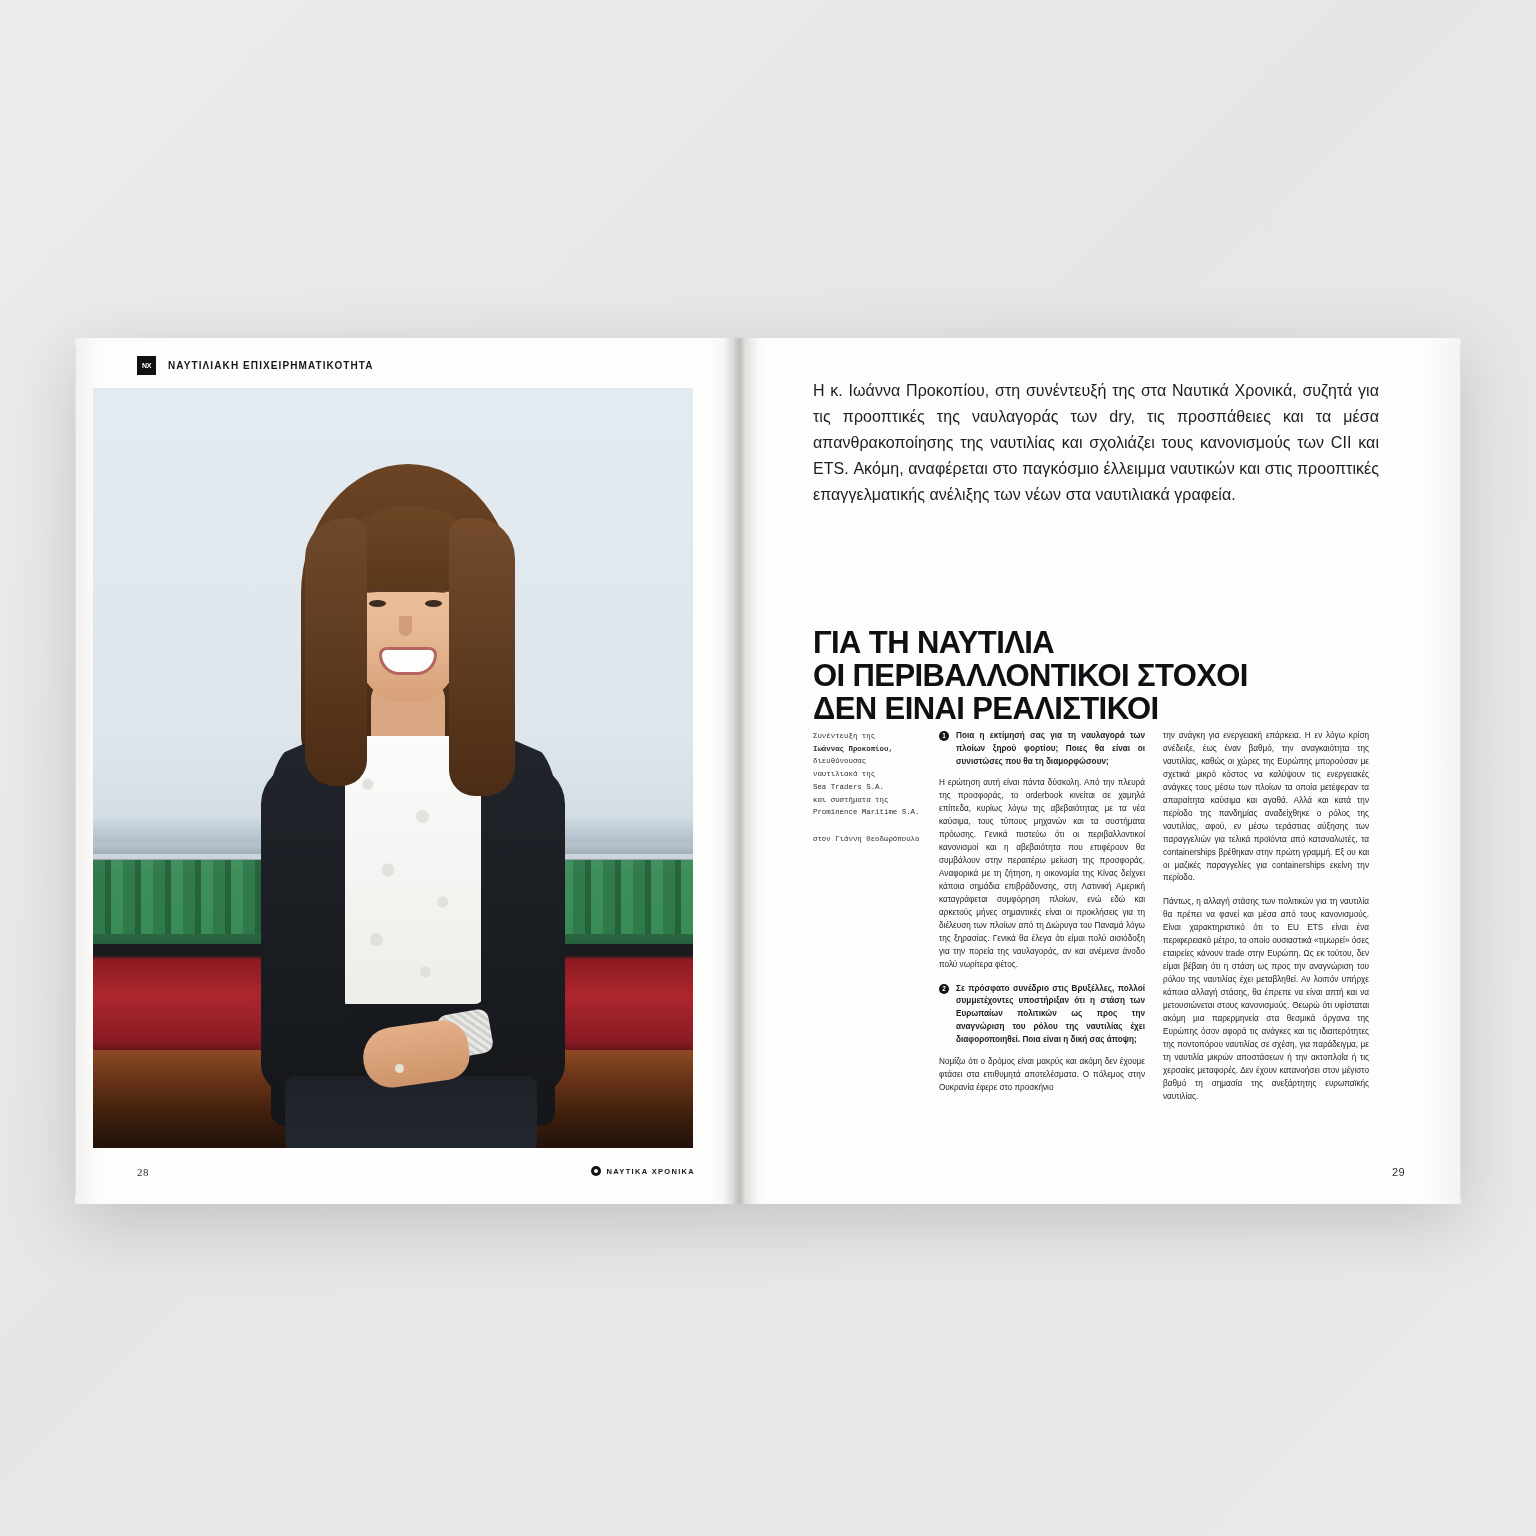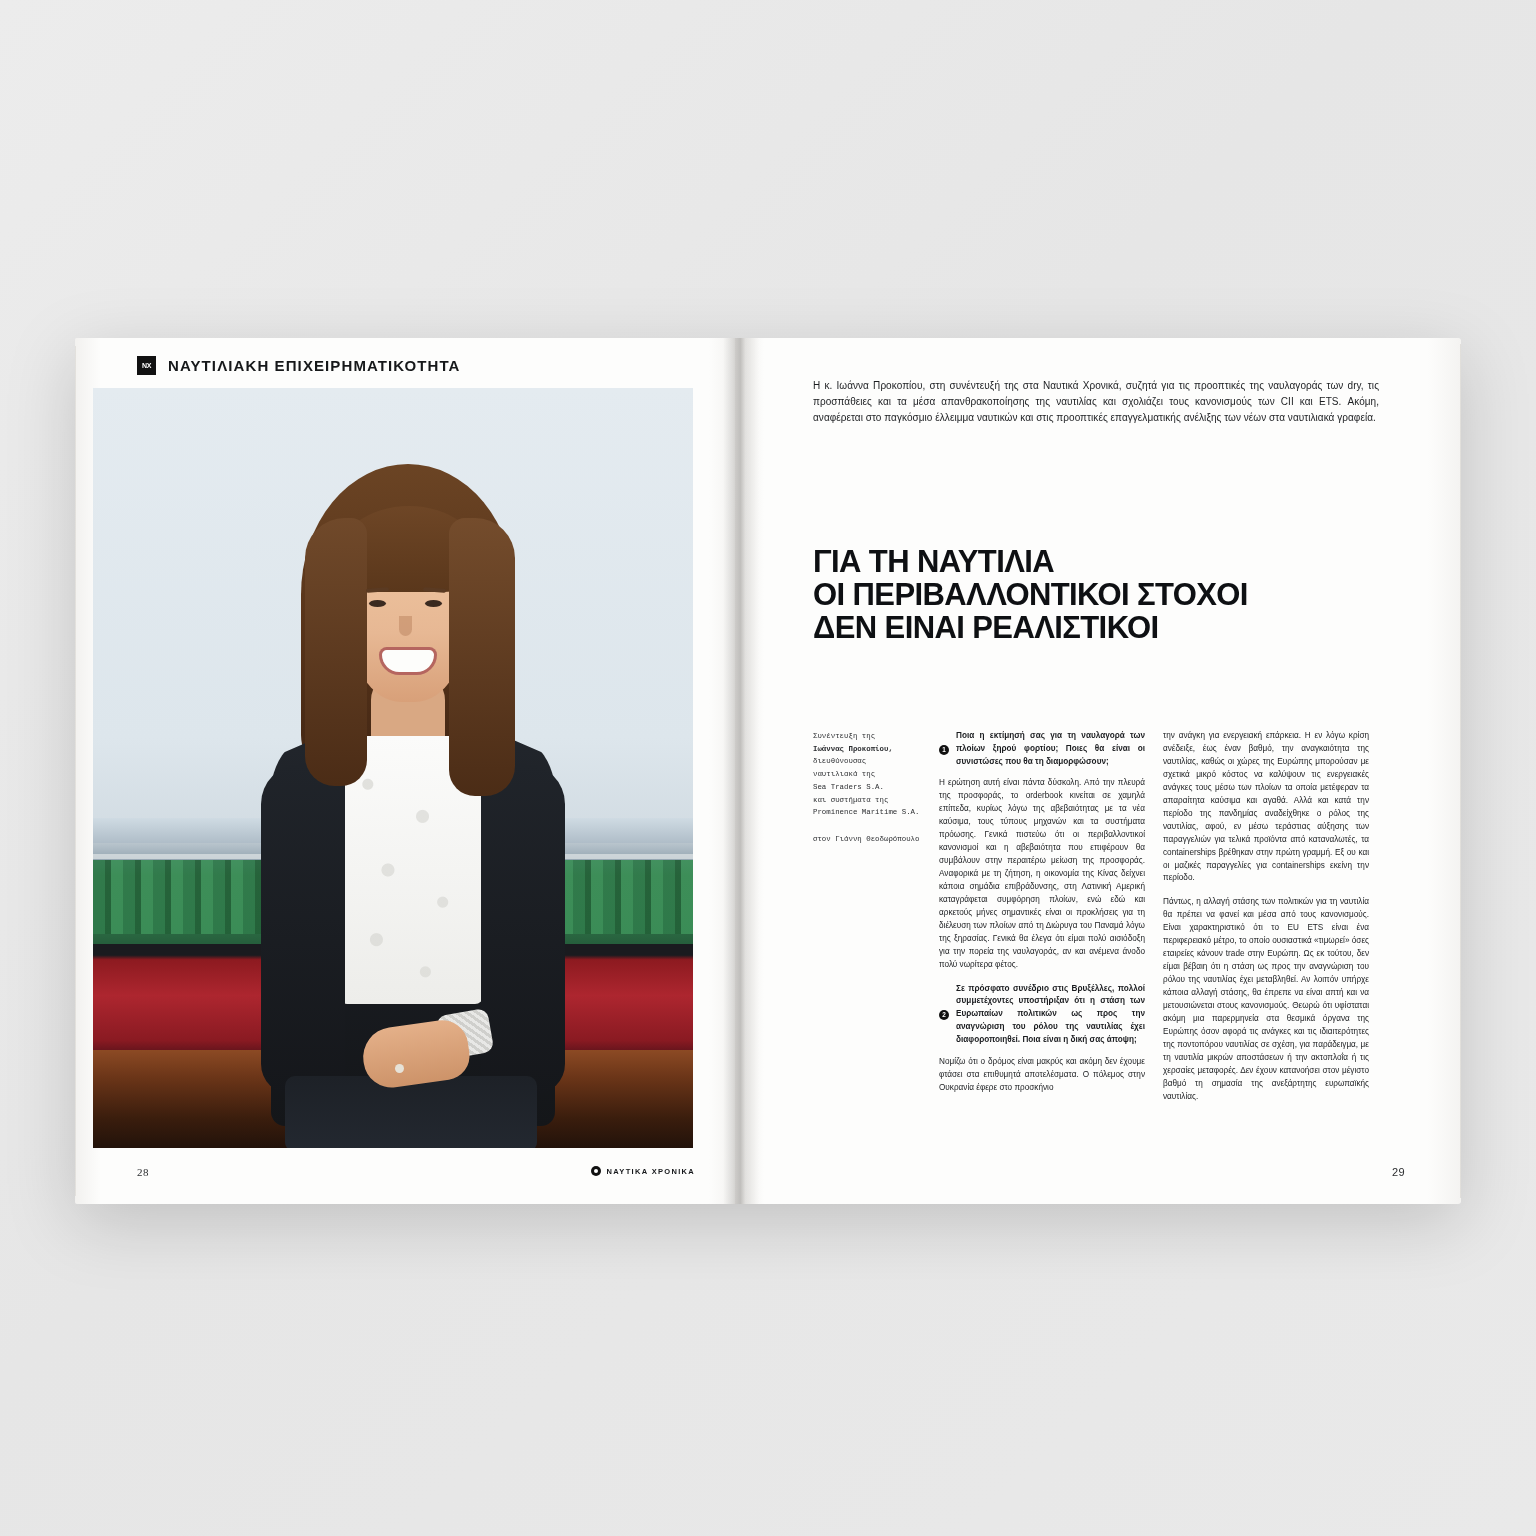--- a/index.html
+++ b/index.html
@@ -105,21 +105,21 @@
     background: #111;
     display: flex;
     align-items: center;
     justify-content: center;
     color: #fff;
     font-size: 7px;
     letter-spacing: -0.3px;
     font-weight: bold;
   }
   .lp-kicker {
-    font-size: 15px;
+    font-size: 10px;
     letter-spacing: 1.1px;
     font-weight: bold;
     color: #16181a;
   }
 
   .photo {
     position: absolute;
     left: 18px;
     top: 50px;
     width: 600px;
@@ -293,21 +293,21 @@
   
   .rp-inner {
     position: absolute;
     left: 78px;
     top: 40px;
     width: 566px;
     height: 790px;
   }
 
   .rp-standfirst {
-    font-size: 10px;
+    font-size: 16px;
     line-height: 1.62;
     color: #1b1d20;
     text-align: justify;
     letter-spacing: 0.05px;
     width: 566px;
   }
 
   .rp-title {
     margin-top: 118px;
     font-size: 31px;
@@ -340,21 +340,21 @@
 
   .col-body {
     width: 206px;
     font-size: 8.2px;
     line-height: 1.58;
     color: #1b1d20;
     text-align: justify;
   }
   .col-body.second { width: 206px; }
 
-  .q-item { display: flex; gap: 7px; margin-bottom: 9px; align-items: center; }
+  .q-item { display: flex; gap: 7px; margin-bottom: 9px; }
   .q-num {
     flex: 0 0 auto;
     width: 10px; height: 10px;
     border-radius: 50%;
     background: #111;
     color: #fff;
     font-size: 6.4px;
     line-height: 10px;
     text-align: center;
     margin-top: 1px;

